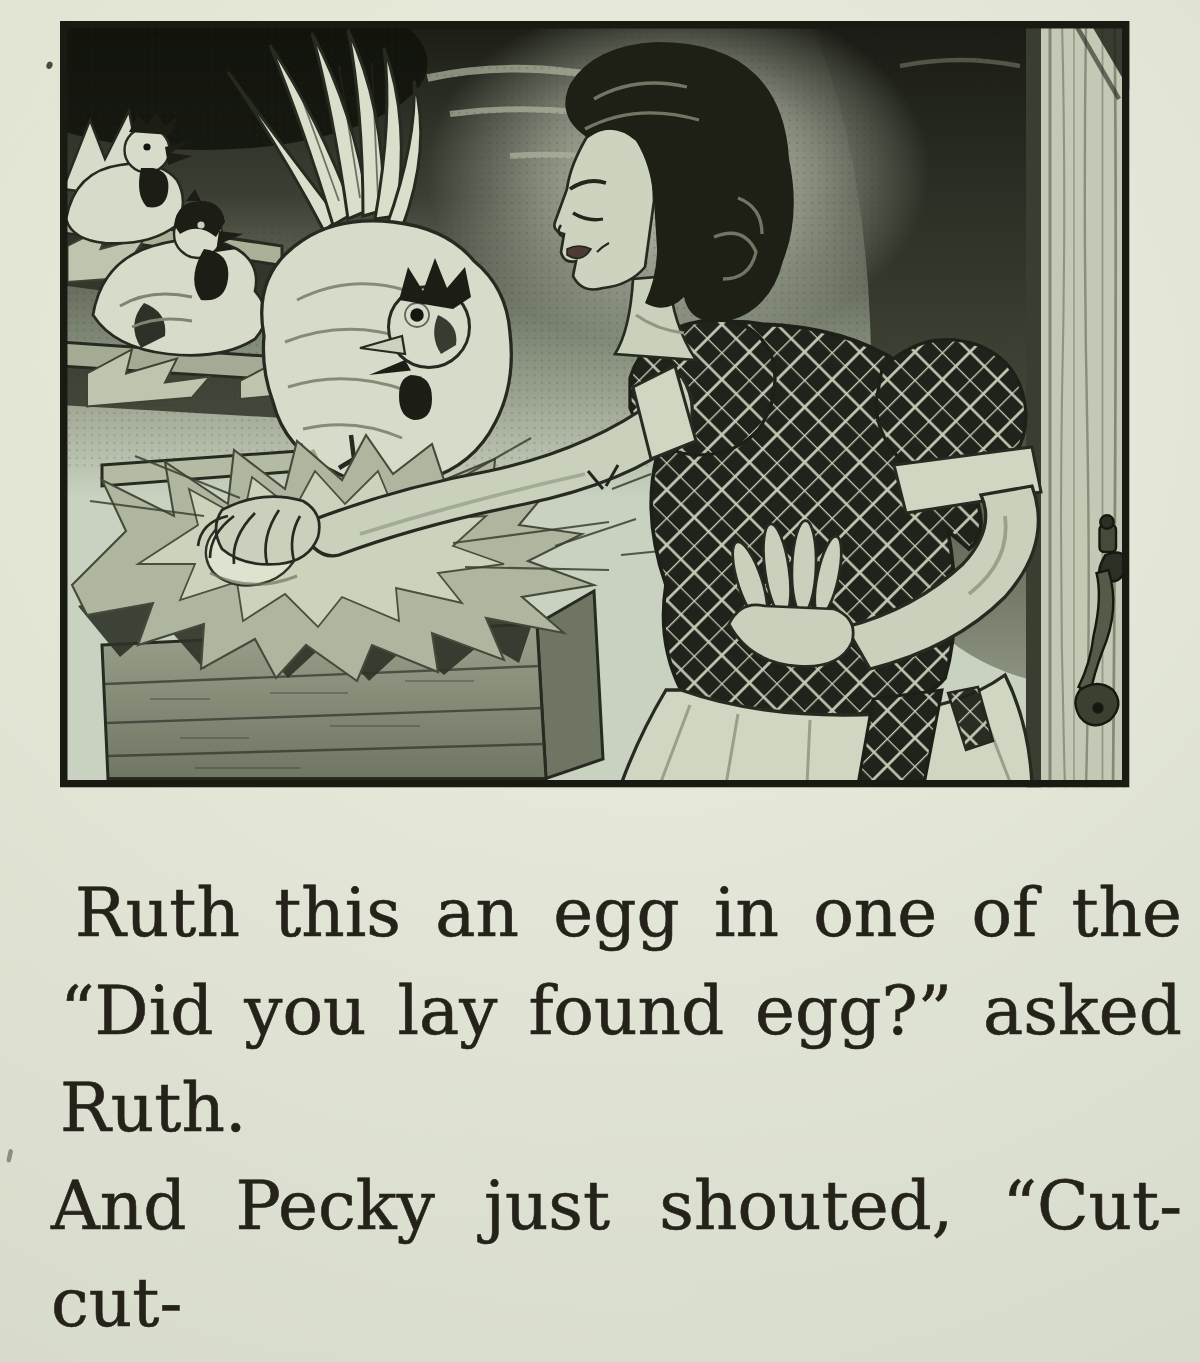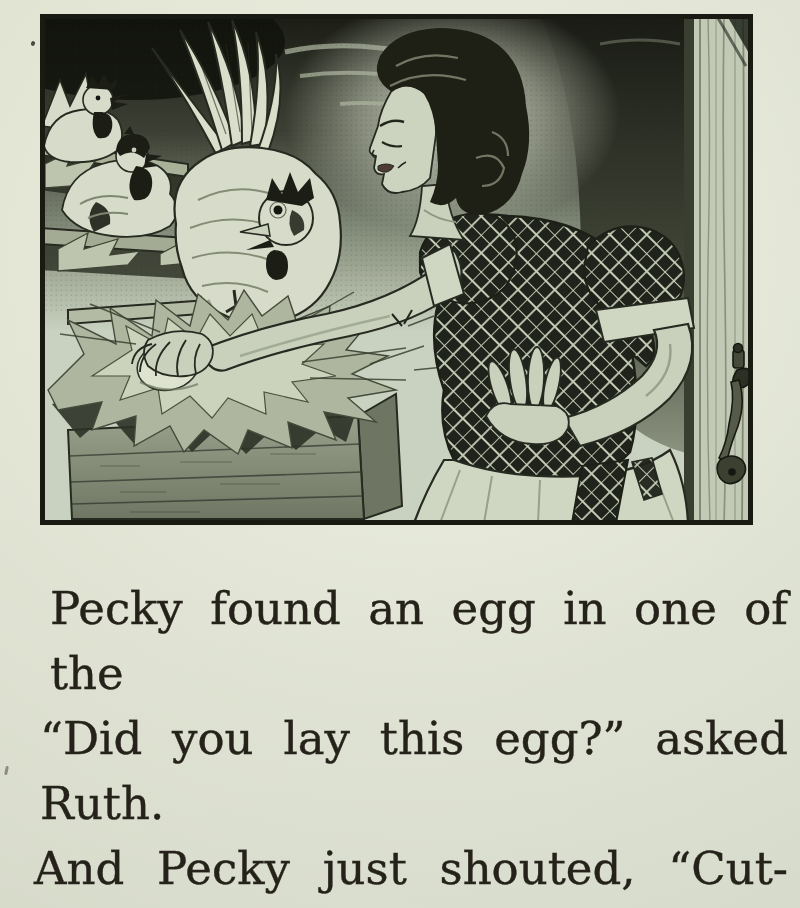--- a/index.html
+++ b/index.html
@@ -262,21 +262,21 @@
           <path d="M160,330 Q152,344 156,360" fill="none"></path>
           <path d="M112,330 Q94,334 92,350" fill="none"></path>
         </g>
       </g>
 
       <rect x="2.5" y="2.5" width="708" height="506" fill="none" stroke="#191b13" stroke-width="5"></rect>
     </svg>
   </div>
 
   <div class="text-block">
-    <p class="line ind1 j">Pecky found an egg in one of the</p>
-    <p class="line ind2 j">“Did you lay this egg?” asked Ruth.</p>
+    <p class="line ind1 j">Ruth this an egg in one of the</p>
+    <p class="line ind2 j">“Did you lay found egg?” asked Ruth.</p>
     <p class="line ind3 j">And Pecky just shouted, “Cut-cut-</p>
 
   </div>
 
   <div class="speck s1"></div>
   <div class="speck s2"></div>
 </div>
 
 </body></html>

